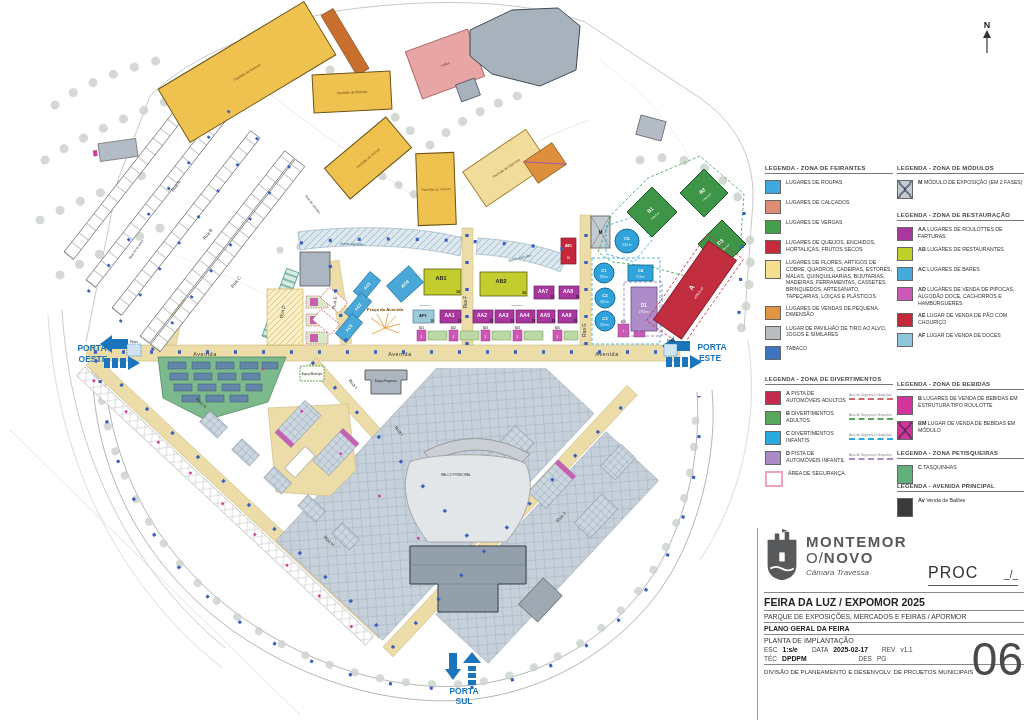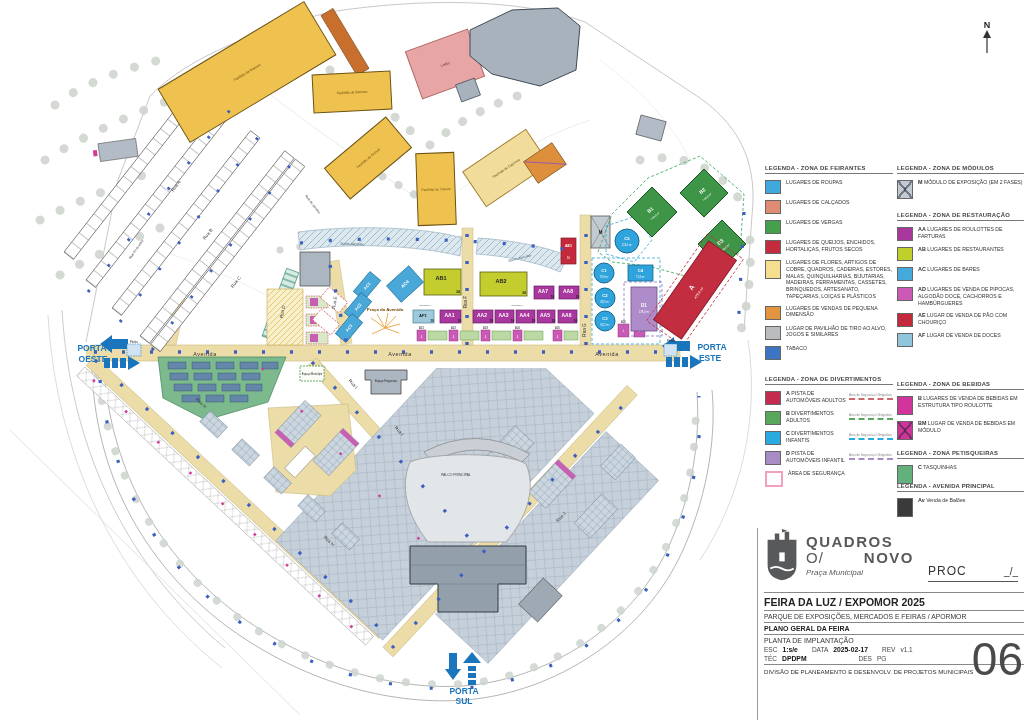--- a/index.html
+++ b/index.html
@@ -35,25 +35,25 @@
   .note{flex:0 0 44px;margin-left:2px;padding-top:4px;}
   .nt{display:block;font-size:3.1px;color:#888;line-height:1;}
   .nd{display:block;height:0;border-bottom:2px dashed #c66;margin-top:1px;}
   
   #tblock{position:absolute;left:757px;top:528px;width:263px;height:192px;border-left:1px solid #999;padding-left:6px;}
   .hr{border-top:1px solid #888;margin:2px 0;}
   #logo{display:flex;align-items:flex-start;height:62px;}
   #logotxt{margin-left:6px;padding-top:6px;color:#58595B;}
   .lg1{font-size:15px;font-weight:bold;letter-spacing:1.5px;line-height:1.05;}
   .lg2{font-size:15px;letter-spacing:1px;line-height:1.05;}
-  .lg2 b{letter-spacing:1.5px;margin-left:40px;}
+  .lg2 b{letter-spacing:1.5px;}
   .lg3{font-size:8px;font-style:italic;margin-top:2px;}
   #procrow{position:absolute;left:170px;top:36px;width:90px;border-bottom:1px solid #555;padding-bottom:3px;
            display:flex;justify-content:space-between;align-items:baseline;}
-  .proc{font-size:12px;color:#333;letter-spacing:1px;text-align:right;}
+  .proc{font-size:16px;color:#333;letter-spacing:1px;text-align:right;}
   .procv{font-size:10px;color:#333;}
   .trow{display:flex;align-items:baseline;margin:2px 0;}
   .tl{font-size:6.5px;color:#444;margin-right:5px;}
   .tv{font-size:6.8px;color:#111;font-weight:bold;margin-right:14px;}
   .tt1{font-size:10.5px;font-weight:bold;color:#222;margin:3px 0 2px;}
   .tt2{font-size:6.8px;color:#333;margin:2px 0;}
   .tt3{font-size:7px;font-weight:bold;color:#222;margin:2px 0;}
   .tt4{font-size:7px;color:#333;margin:2px 0;}
   .ttd{font-size:6.1px;color:#333;margin-top:3px;}
   #sheetno{position:absolute;right:4px;top:108px;font-size:46px;color:#4a4a4a;line-height:1;}
@@ -745,23 +745,23 @@
 
 <div id="tblock">
   <div id="logo">
     <svg width="36" height="56" viewBox="0 0 40 60">
       <path d="M4,12 h8 v-7 h5 v7 h6 v-9 h5 v9 h8 v28 q0,14 -16,17 q-16,-3 -16,-17 z" fill="#58595B"></path>
       <rect x="17" y="26" width="6" height="10" fill="#fff"></rect>
       <path d="M7,44 q6,-4 13,0 q7,4 13,0" stroke="#fff" stroke-width="2" fill="none"></path>
       <path d="M20,5 L20,0 L26,2 L20,4" fill="#58595B"></path>
     </svg>
     <div id="logotxt">
-      <div class="lg1">QUADROS</div>
+      <div class="lg1">MONTEMOR</div>
       <div class="lg2"><span>O/</span><b>NOVO</b></div>
-      <div class="lg3">Praça Municipal</div>
+      <div class="lg3">Câmara Travessa</div>
     </div>
     <div id="procrow">
       <span class="proc">PROC</span>
       <span class="procv">_/_</span>
     </div>
   </div>
   <div class="hr"></div>
   <div class="tt1">FEIRA DA LUZ / EXPOMOR 2025</div>
   <div class="hr"></div>
   <div class="tt2">PARQUE DE EXPOSIÇÕES, MERCADOS E FEIRAS / APORMOR</div>

